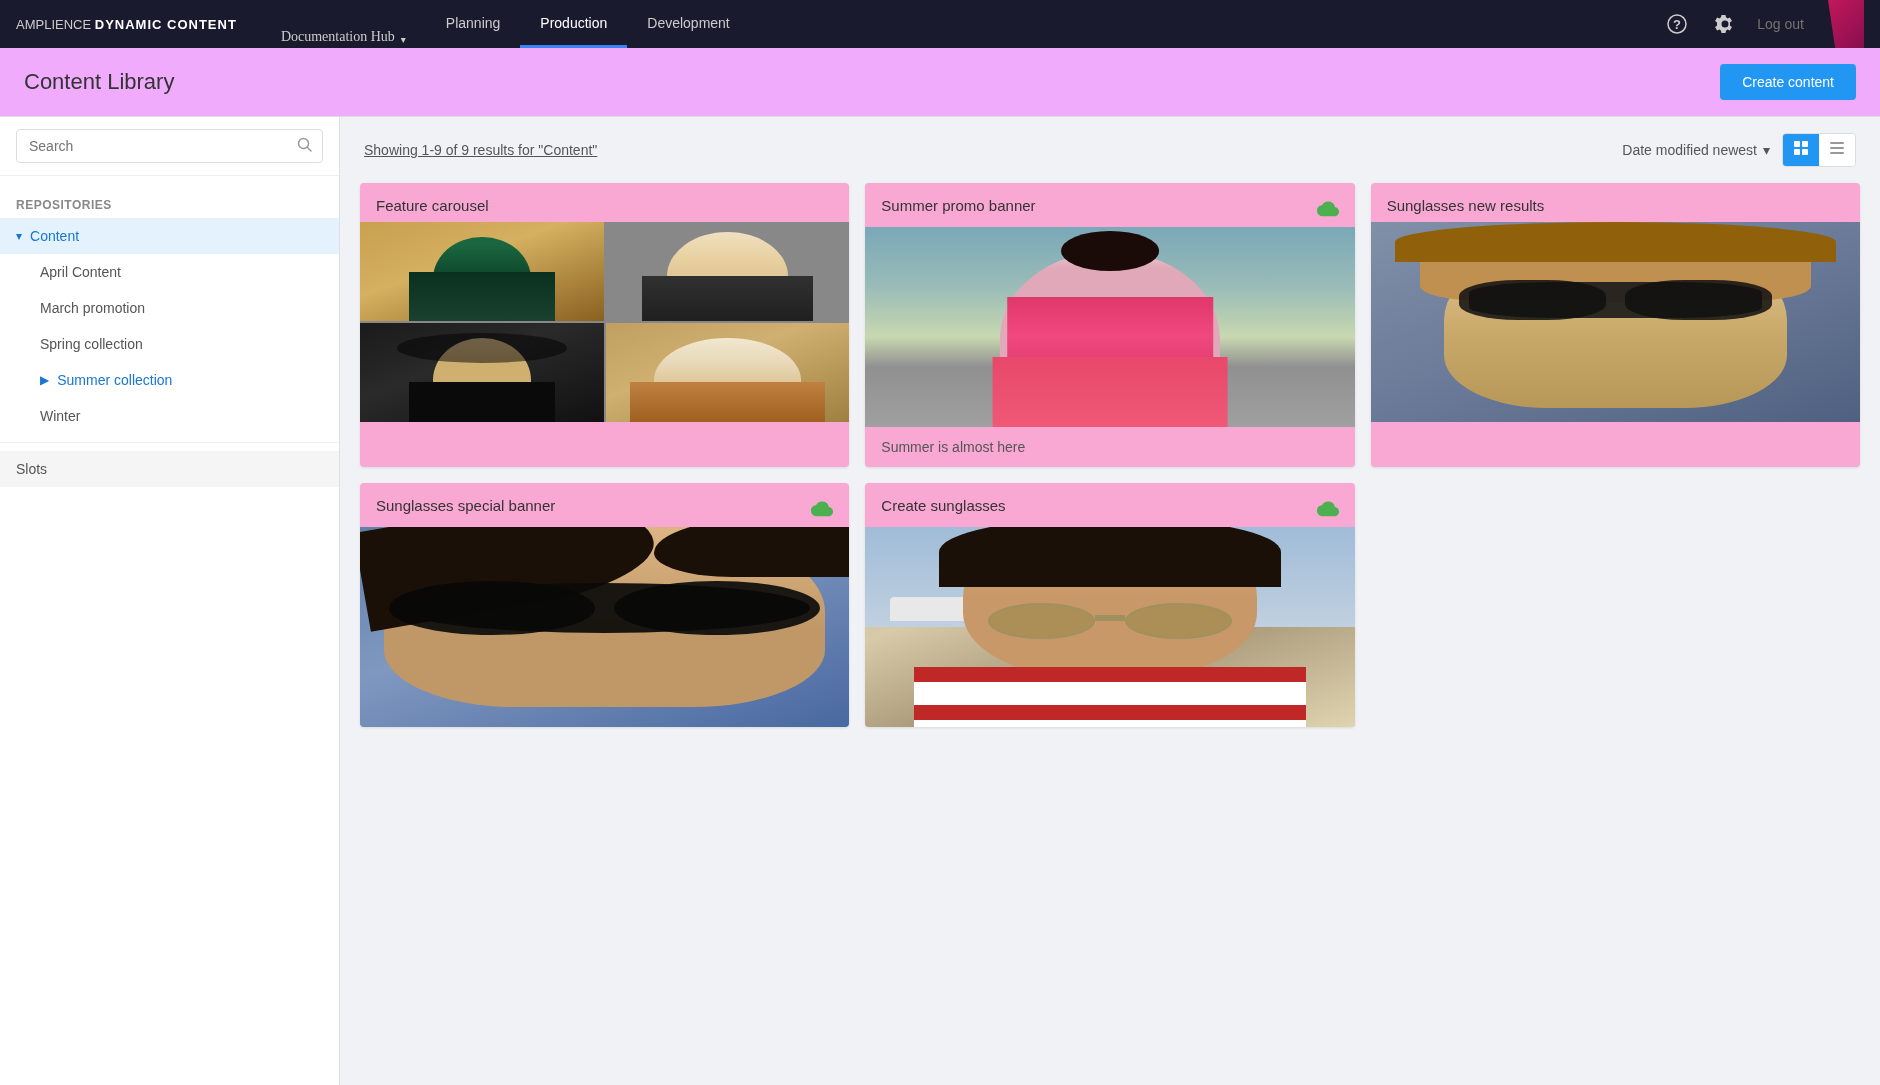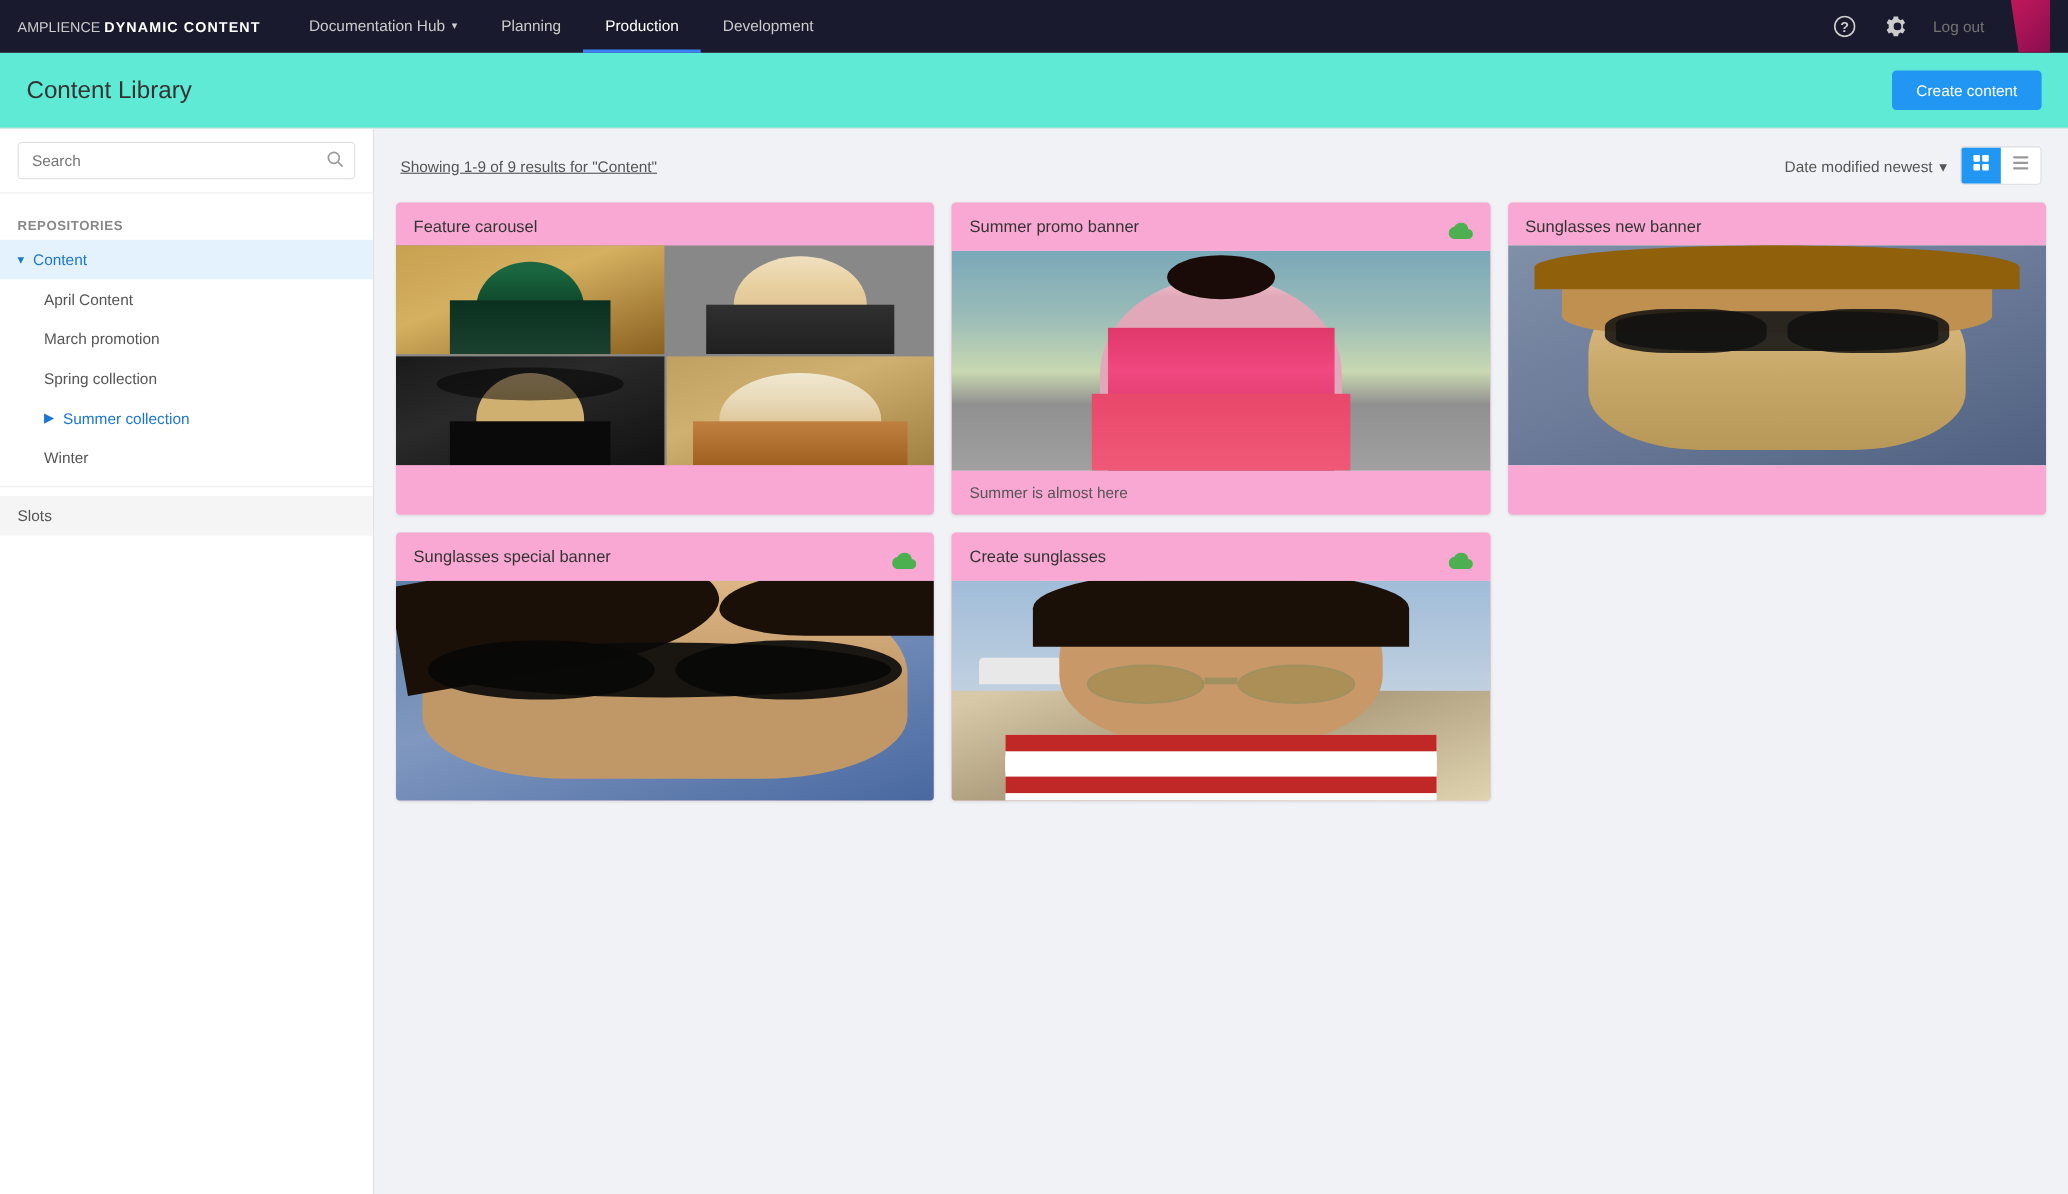--- a/index.html
+++ b/index.html
@@ -36,21 +36,21 @@
       padding: 0 20px;
       height: 100%;
       display: flex;
       align-items: center;
       cursor: pointer;
       font-size: 14px;
       border-bottom: 3px solid transparent;
       text-decoration: none;
     }
     .nav-tab.active { color: white; border-bottom: 3px solid #3b82f6; }
-    .nav-tab-doc { display: flex; align-items: center; gap: 6px; }
+    .nav-tab-doc { display: flex; align-items: flex-end; gap: 6px; font-family: Liberation Serif, serif; }
     .nav-right {
       display: flex;
       align-items: center;
       gap: 16px;
       color: #ccc;
     }
     .nav-icon-btn {
       color: #ccc;
       cursor: pointer;
       width: 32px;
@@ -69,21 +69,21 @@
     .nav-accent-shape {
       width: 36px;
       height: 48px;
       background: linear-gradient(135deg, #c2185b, #880e4f);
       clip-path: polygon(0 0, 100% 0, 100% 100%, 20% 100%);
       margin-left: 8px;
     }
 
     
     .page-header {
-      background: #5eead4;
+      background: #f0abfc;
       padding: 16px 24px;
       display: flex;
       align-items: center;
       justify-content: space-between;
       border-bottom: 1px solid #ddd;
     }
     .page-title {
       font-size: 22px;
       font-weight: 300;
       color: #333;
@@ -475,21 +475,21 @@
             <div style="position:absolute;top:2%;left:50%;transform:translateX(-50%);width:20%;height:20%;background:#1a0a08;border-radius:50%;"></div>
           </div>
         </div>
         <div class="card-text-content">
           <span class="card-subtitle">Summer is almost here</span>
         </div>
       </div>
 
       <div class="content-card">
         <div class="card-header">
-          <span class="card-title">Sunglasses new banner</span>
+          <span class="card-title">Sunglasses new results</span>
         </div>
         <div class="card-image-area">
           <div style="width:100%;height:100%;background:linear-gradient(160deg, #5a7090 0%, #7090b0 40%, #4060808 100%); position:relative; overflow:hidden;">
 
             <div style="position:absolute;top:0;left:0;right:0;bottom:0;background:linear-gradient(160deg,#8090a8 0%,#6a7a98 50%,#506080 100%);"></div>
 
             <div style="position:absolute;top:5%;left:15%;width:70%;height:88%;background:linear-gradient(180deg,#e8c898 0%,#d8b880 30%,#c8a868 60%,#b89858 100%);border-radius:50% 50% 30% 30%;"></div>
 
             <div style="position:absolute;top:0;left:10%;width:80%;height:40%;background:linear-gradient(180deg,#b08040 0%,#c09050 50%);border-radius:50% 50% 20% 20%;"></div>
             <div style="position:absolute;top:0;left:5%;width:90%;height:20%;background:#90600a;border-radius:50% 50% 0 0;"></div>

